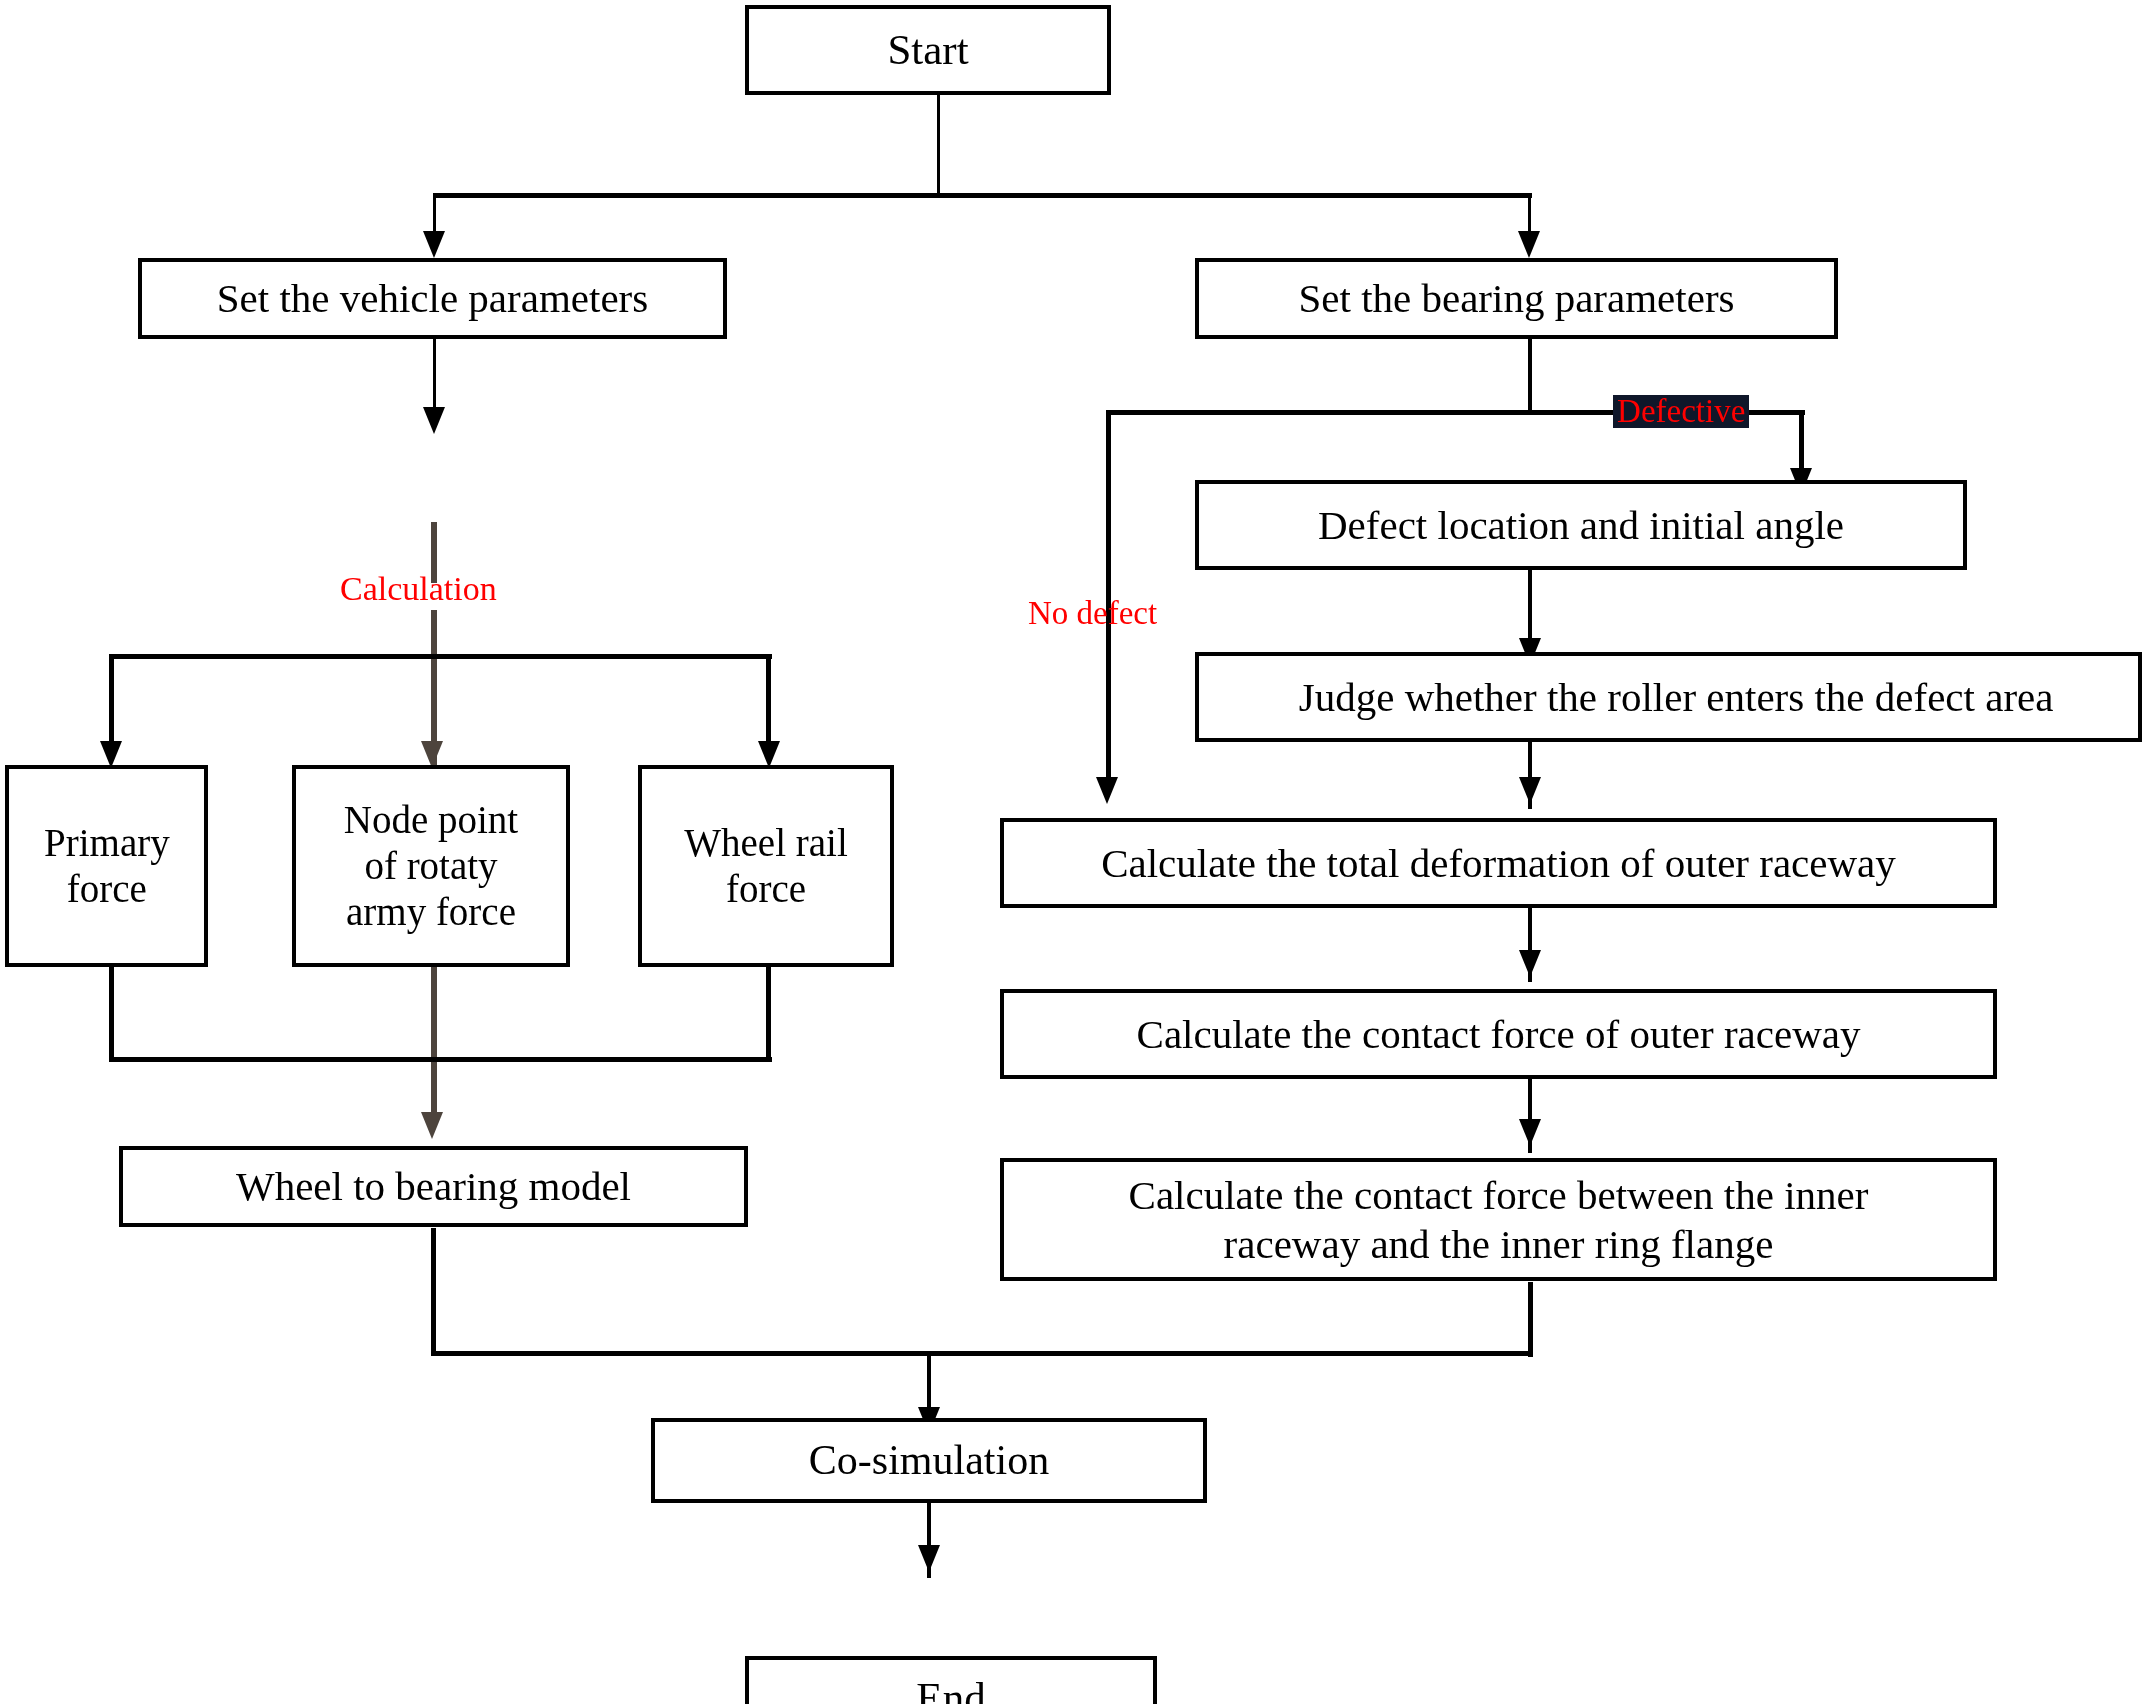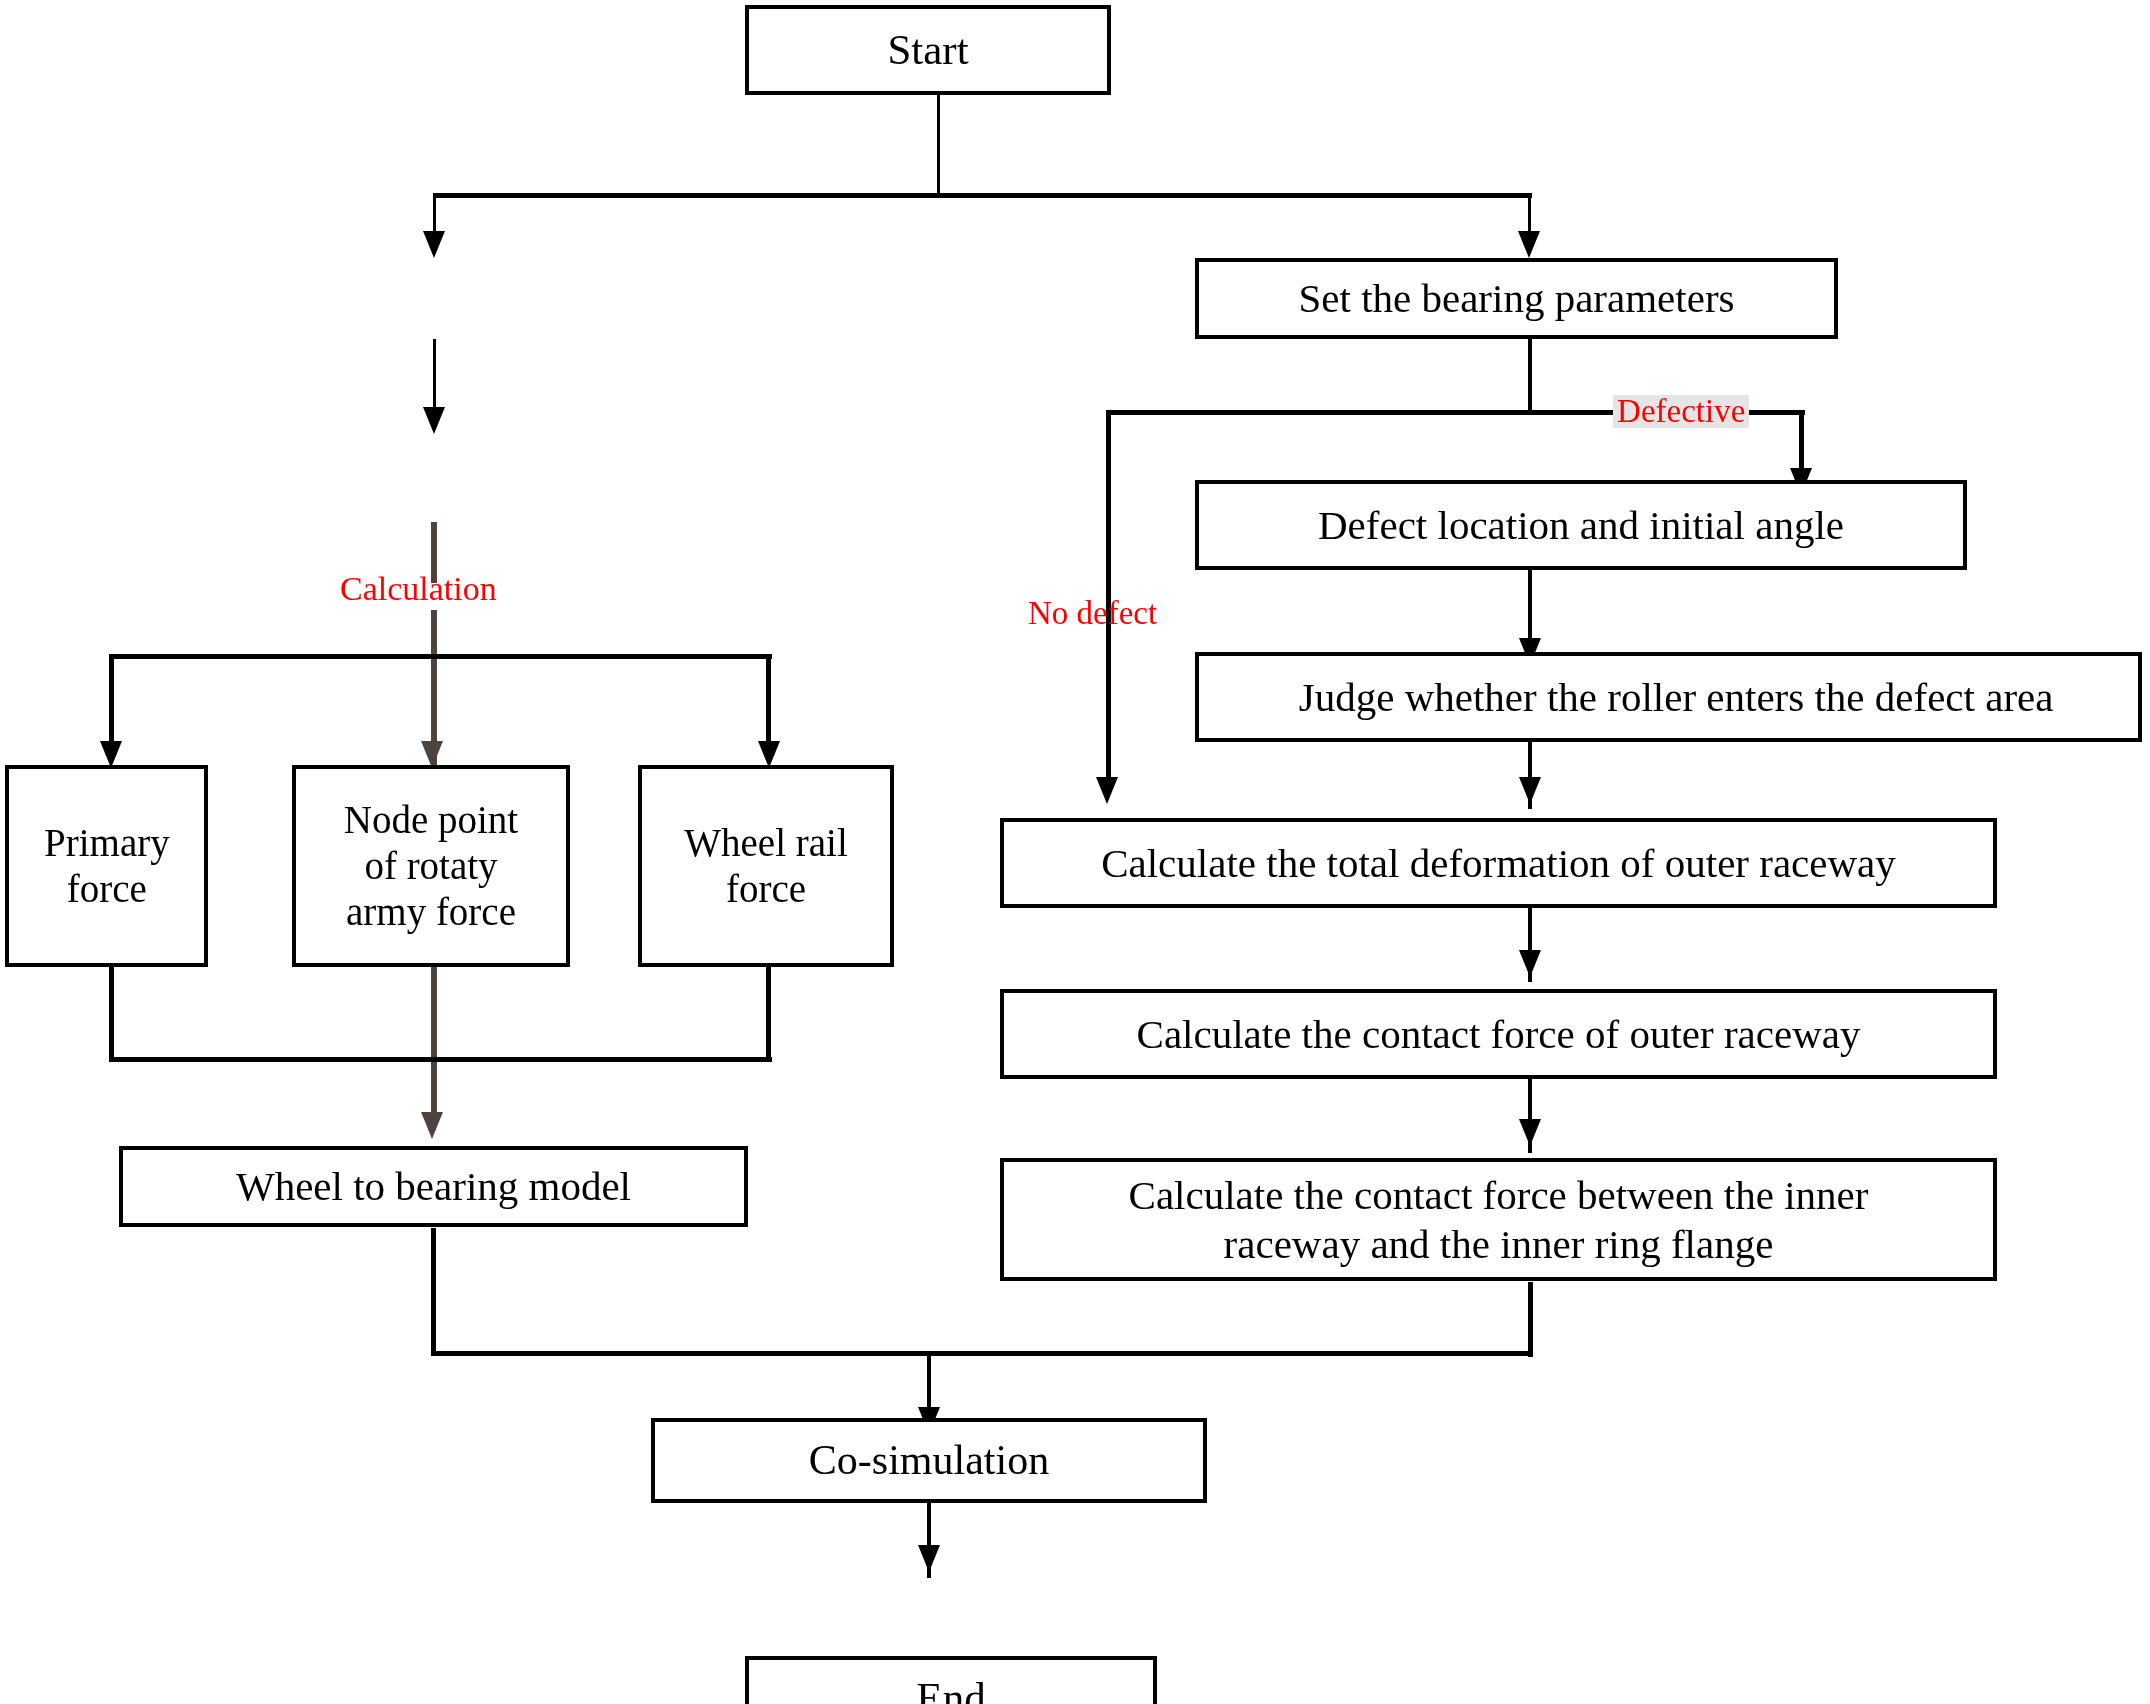--- a/index.html
+++ b/index.html
@@ -98,20 +98,23 @@
   <div class="ln v" style="left:927px;top:1351px;width:4.1px;height:88px;"></div>
   <div class="arw" style="left:918px;top:1407px;"></div>
 
   <div class="ln v" style="left:927px;top:1503px;width:4.1px;height:75px;"></div>
   <div class="arw" style="left:918px;top:1545px;"></div>
 
   <div class="node" style="left:745px;top:5.4px;width:366px;height:90px;font-size:43px;justify-content:flex-end;">
     <span class="txt">Start</span>
   </div>
 
+  <div class="node" style="left:138px;top:258px;width:589px;height:81px;font-size:41px;">
+    <span class="txt">Set the vehicle parameters</span>
+  </div>
 
 
   <div class="node" style="left:5.4px;top:765px;width:203px;height:202px;font-size:39px;flex-direction:column;">
     <span class="txt">Primary</span>
     <span class="txt">force</span>
   </div>
 
   <div class="node" style="left:292px;top:765px;width:278px;height:202px;font-size:39px;flex-direction:column;">
     <span class="txt">Node point</span>
     <span class="txt">of rotaty</span>
@@ -155,18 +158,18 @@
     <span class="txt">Calculate the contact force between the inner</span>
     <span class="txt">raceway and the inner ring flange</span>
   </div>
 
   <div class="node" style="left:745px;top:1656px;width:412px;height:85px;font-size:43px;">
     <span class="txt">End</span>
   </div>
 
   <div class="lbl" style="left:340px;top:572px;font-size:34px;">Calculation</div>
 
-  <div class="lbl" style="left:1613px;top:395px;font-size:33px;background:#e5e5e5;padding:0 4.1px;">Defective</div>
+  <div class="lbl" style="left:1613px;top:395px;font-size:33px;background:#0f172a;padding:0 4.1px;">Defective</div>
 
   <div class="lbl" style="left:1028px;top:597px;font-size:33px;">No defect</div>
 
 </div>
 
 
 </body></html>

